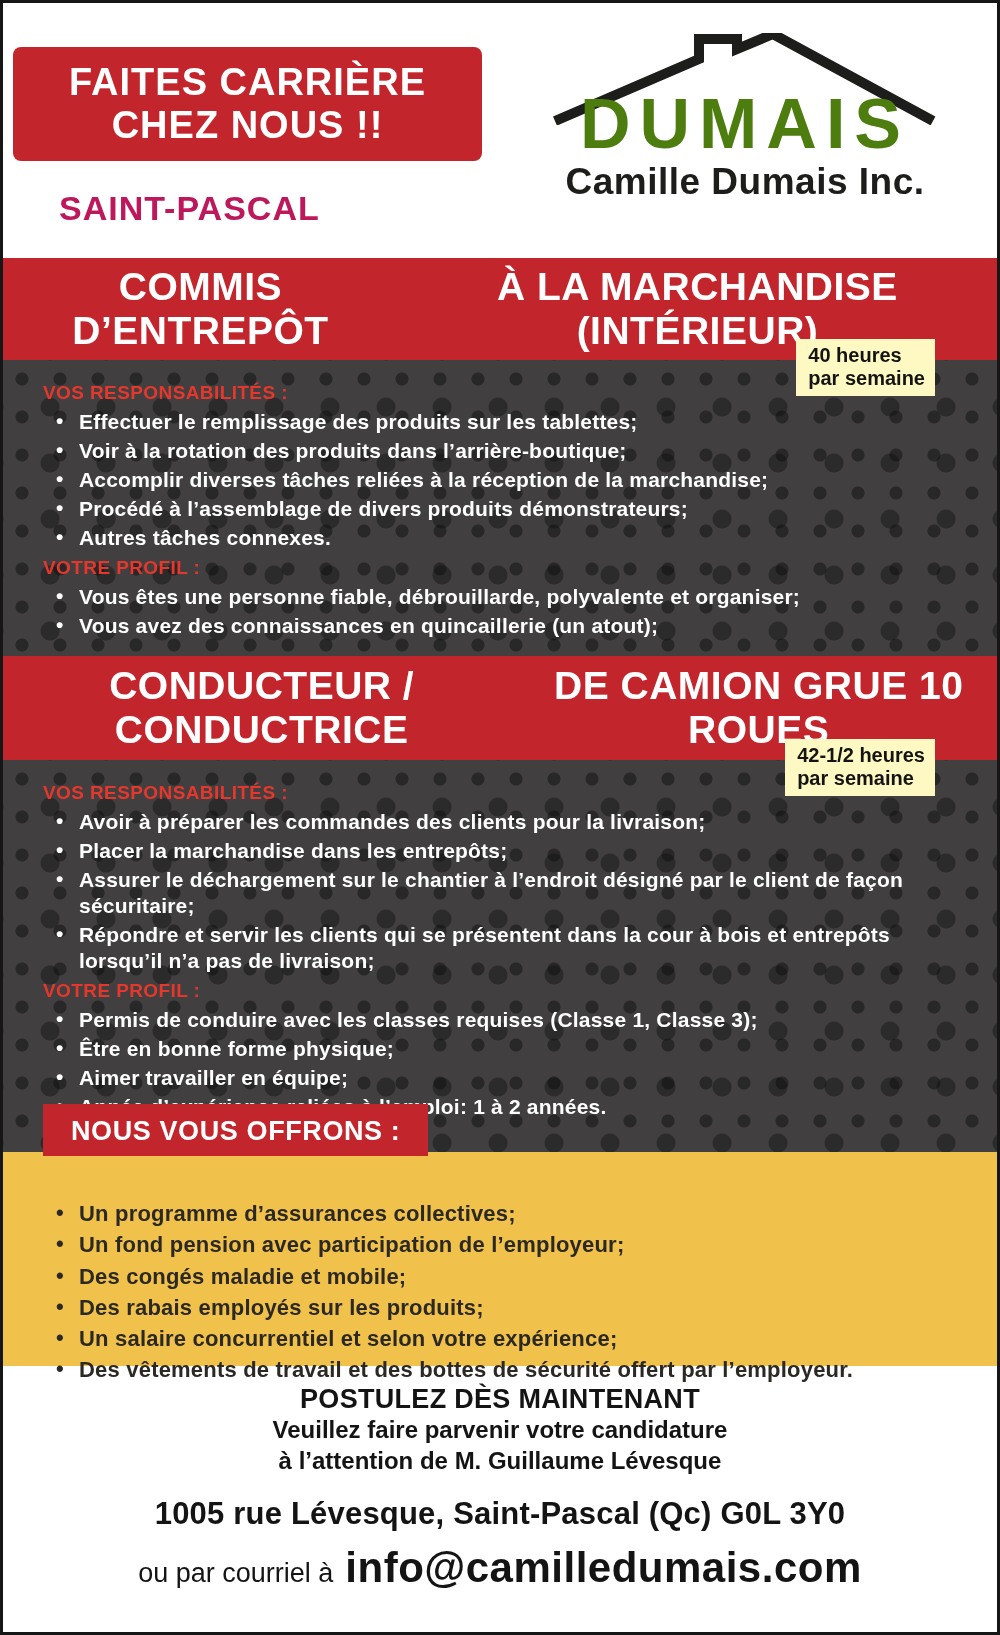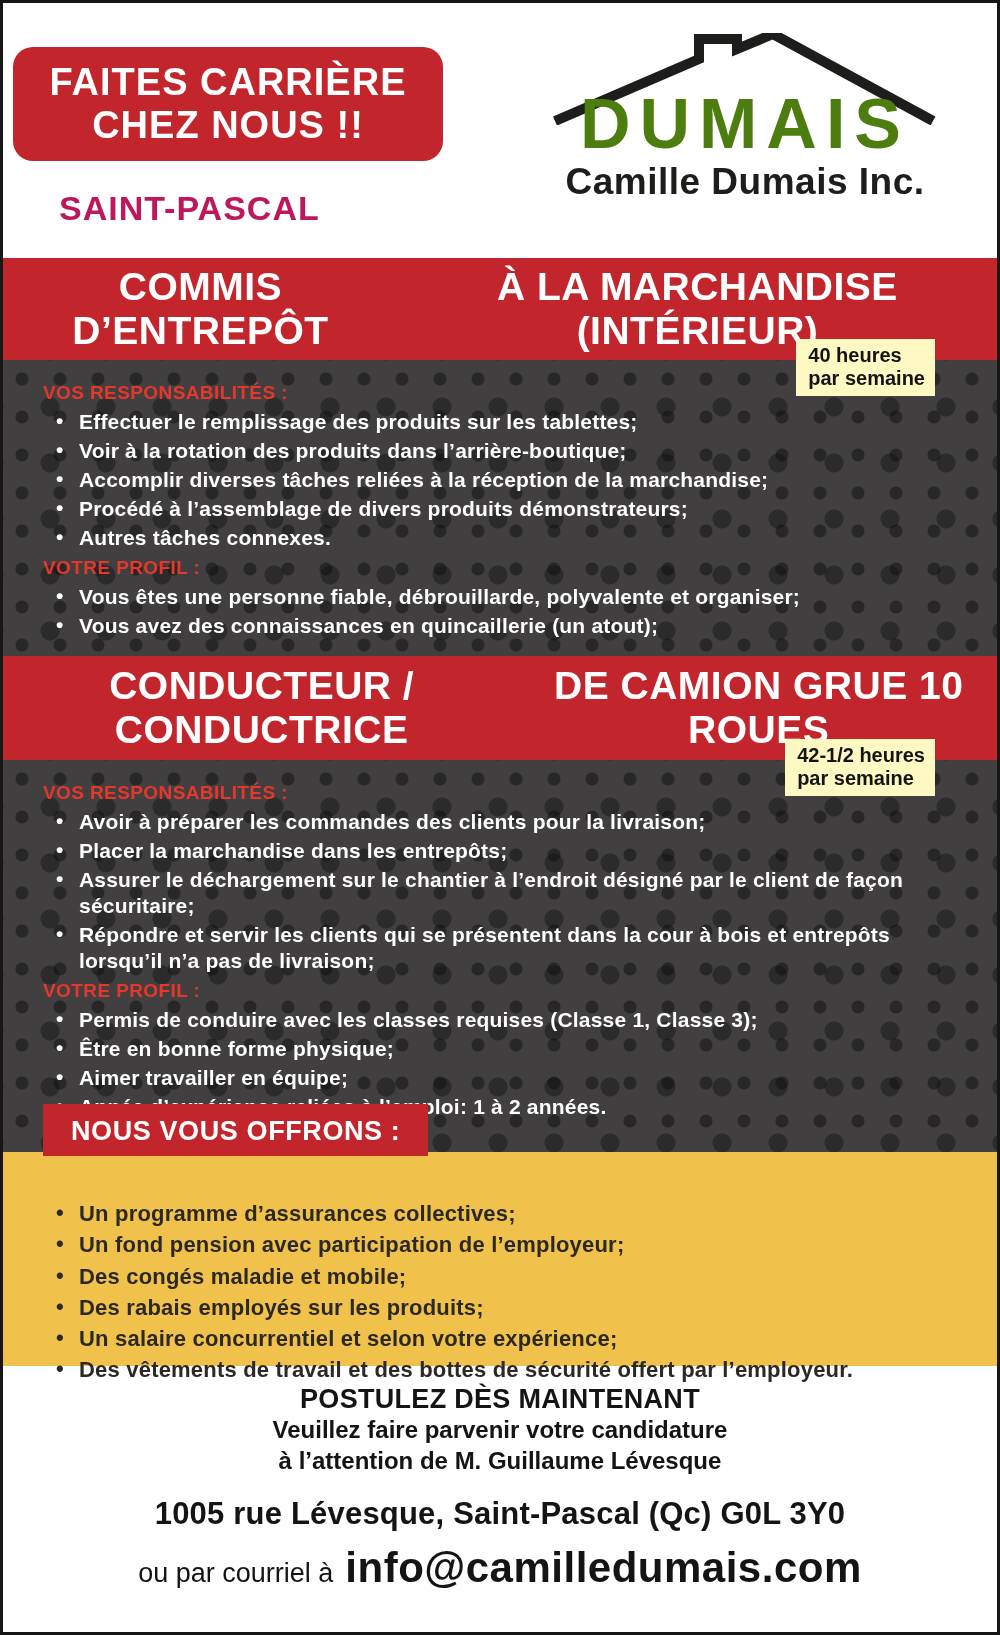--- a/index.html
+++ b/index.html
@@ -5,22 +5,22 @@
   * { margin:0; padding:0; box-sizing:border-box; }
   body { background:#777; font-family:"Liberation Sans", sans-serif; }
   .poster{
     width:1000px; height:1635px; margin:0 auto; background:#fff;
     border:3px solid #161616; overflow:hidden; position:relative;
   }
 
   
   .header{ position:relative; height:255px; background:#fff; }
   .career-banner{
-    position:absolute; left:10px; top:44px; width:430px; height:114px;
-    background:#c2262c; border-radius:20px; color:#fff;
+    position:absolute; left:10px; top:44px; width:469px; height:114px;
+    background:#c2262c; border-radius:8px; color:#fff;
     display:flex; flex-direction:column; align-items:center; justify-content:center;
   }
   .career-banner .bl{ font-size:38px; font-weight:800; letter-spacing:1px; line-height:1.14; }
   .location{
     position:absolute; left:56px; top:186px; color:#be185d;
     font-size:34px; font-weight:800; letter-spacing:1px;
   }
   .logo{ position:absolute; right:52px; top:30px; width:400px; text-align:center; }
   .logo svg{ display:block; margin:0 auto; }
   .wordmark{ color:#4d7c0f; font-size:70px; font-weight:800; letter-spacing:9px; line-height:1; margin-top:-36px; }

